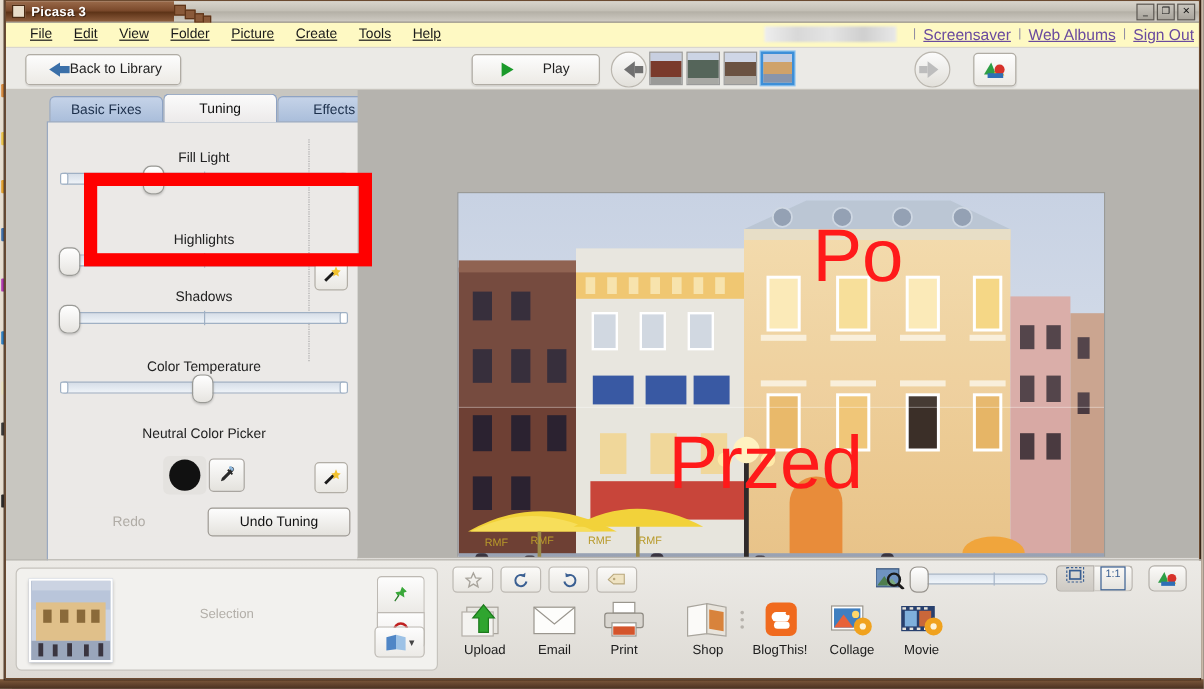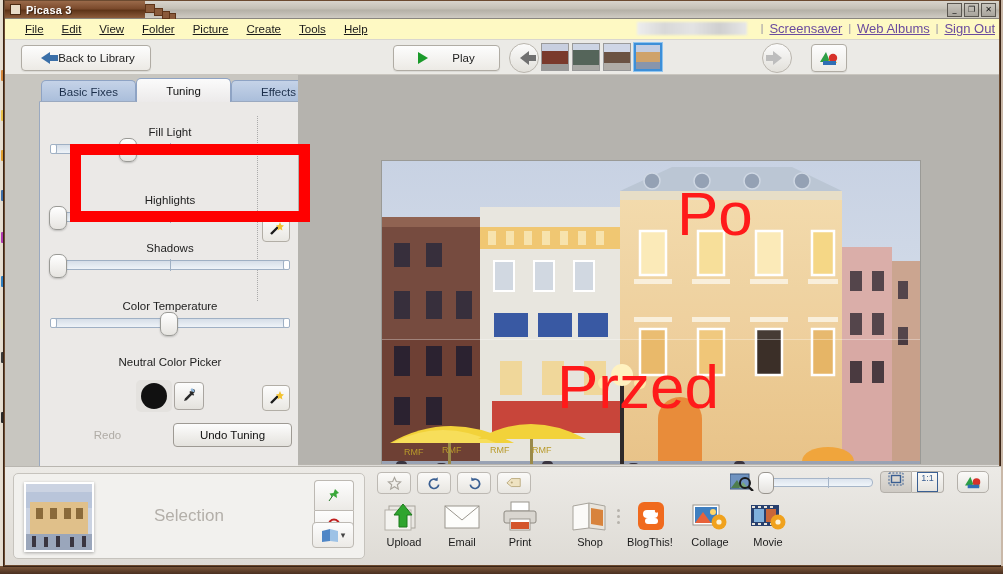--- a/index.html
+++ b/index.html
@@ -148,21 +148,21 @@
     background:#4f90c4;display:flex;align-items:center;gap:14px;padding-left:16px;
     color:#fff;font-size:11px;font-weight:bold;}
   
   #bottom{position:absolute;left:0;bottom:0;width:996px;height:98px;
     background:linear-gradient(180deg,#eceae6,#dedbd5);border-top:1px solid #b9b6b0;}
   #tray{position:absolute;left:8px;top:6px;width:350px;height:84px;
     background:#f2f1ee;border:1px solid #c6c3bd;border-radius:5px;}
   #tray-thumb{position:absolute;left:10px;top:8px;width:66px;height:66px;
     border:2px solid #fff;box-shadow:0 1px 3px rgba(0,0,0,.3);overflow:hidden;background:#98a6bd;cursor:pointer;}
   #tray-label{position:absolute;left:0;right:0;top:32px;text-align:center;
-    font-size:17px;color:#b3afa9;}
+    font-size:11px;color:#b3afa9;}
   #tray-btns{position:absolute;right:10px;top:6px;width:40px;}
   .tray-sb{width:40px;height:30px;background:linear-gradient(180deg,#fdfdfd,#eceae6);
     border:1px solid #bdb9b3;display:flex;align-items:center;justify-content:center;cursor:pointer;box-sizing:border-box;}
   #tray-sb1{border-radius:4px 4px 0 0;border-bottom:none;}
   #tray-sb2{border-radius:0 0 4px 4px;}
   #tray-album{position:absolute;right:10px;top:48px;width:42px;height:26px;
     background:linear-gradient(180deg,#fdfdfd,#eceae6);border:1px solid #bdb9b3;
     border-radius:4px;display:flex;align-items:center;justify-content:center;gap:2px;cursor:pointer;box-sizing:border-box;}
   #actionrow{position:absolute;left:372px;top:5px;display:flex;gap:6px;}
   .arbtn{width:34px;height:22px;background:linear-gradient(180deg,#fbfaf8,#e8e6e1);

